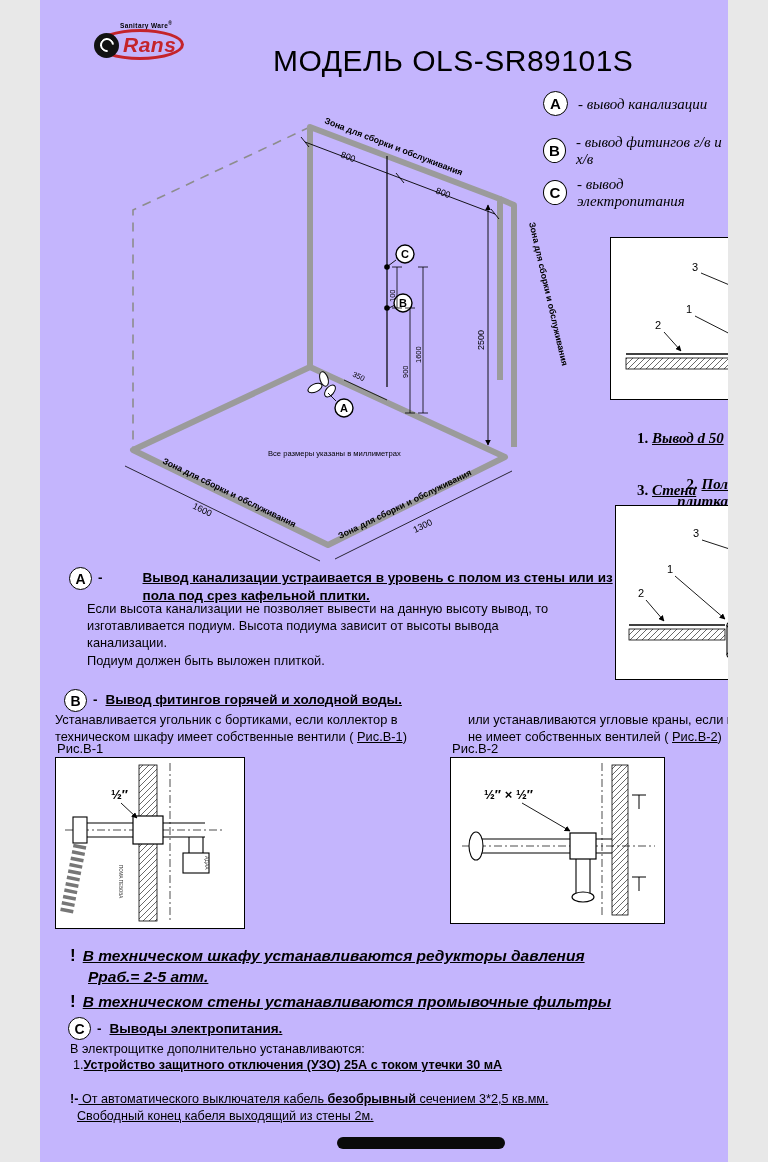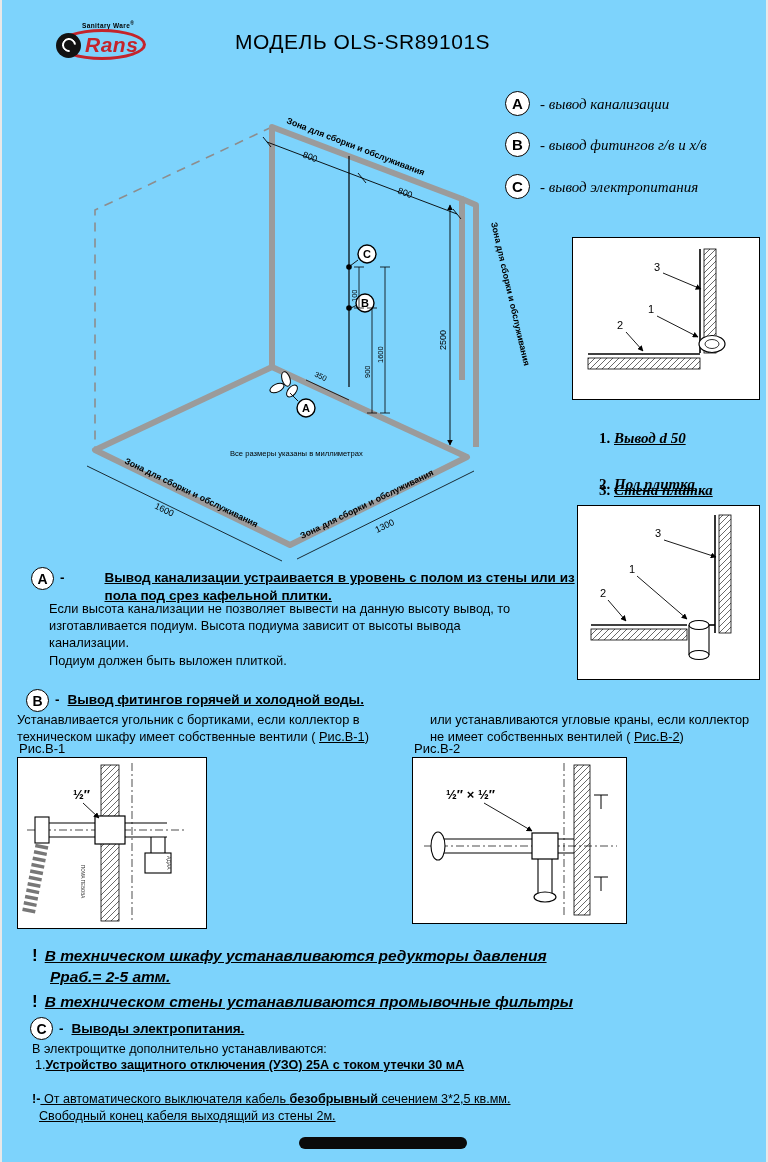--- a/index.html
+++ b/index.html
@@ -1,32 +1,32 @@
 <!DOCTYPE html>
 <html><head>
 <meta charset="utf-8">
 <style>
   * { margin:0; padding:0; box-sizing:border-box; }
   html,body { background:#e8e8e8; }
   body { font-family:"Liberation Sans", sans-serif; color:#000; }
-  .page { position:relative; width:764px; height:1162px; background:#7dd3fc; margin:0 auto; overflow:hidden; }
+  .page { position:relative; width:688px; height:1162px; background:#c4b5fd; margin:0 auto; overflow:hidden; }
   .abs { position:absolute; }
   .b { font-weight:700;text-align:center; }
   .u { text-decoration:underline; }
 
   
   .logo { width:100px; height:46px; }
   .logo-tagline { position:absolute; top:0; left:30px; font-size:6.5px; font-weight:700; letter-spacing:0.4px; }
   .logo-tagline .reg { font-size:5px; vertical-align:super; }
   .logo-oval { position:absolute; top:9px; left:6px; width:88px; height:31px; border:3px solid #c4242b; border-radius:50%; }
   .logo-dot { position:absolute; left:-5px; top:1px; width:25px; height:25px; background:#121212; border-radius:50%; }
   .logo-dot::after { content:""; position:absolute; left:6px; top:5px; width:10px; height:10px; border:2.5px solid #fff; border-right-color:transparent; border-radius:50%; transform:rotate(40deg); }
   .logo-text { position:absolute; left:24px; top:1px; color:#c4242b; font-weight:700; font-style:italic; font-size:21px; letter-spacing:0.5px; }
 
-  .title { font-size:21px; letter-spacing:0.5px; }
+  .title { font-size:30px; letter-spacing:0.5px;margin-top:14px; }
 
   
   .cl { display:flex; align-items:center; justify-content:center; width:23px; height:23px; border:1.8px solid #000; border-radius:50%; font-weight:700; font-size:14px; background:#fff; }
   .cl-lg { width:25px; height:25px; font-size:15px; }
 
   .legend-row { display:flex; align-items:center; gap:10px; }
   .legend-text { font-family:"Liberation Serif", serif; font-style:italic; font-size:15px; padding-top:2px; }
 
   .cutleg-row { font-family:"Liberation Serif", serif; font-size:15px; font-weight:700; }
   .cutleg-row .lbl { font-style:italic; text-decoration:underline; }

